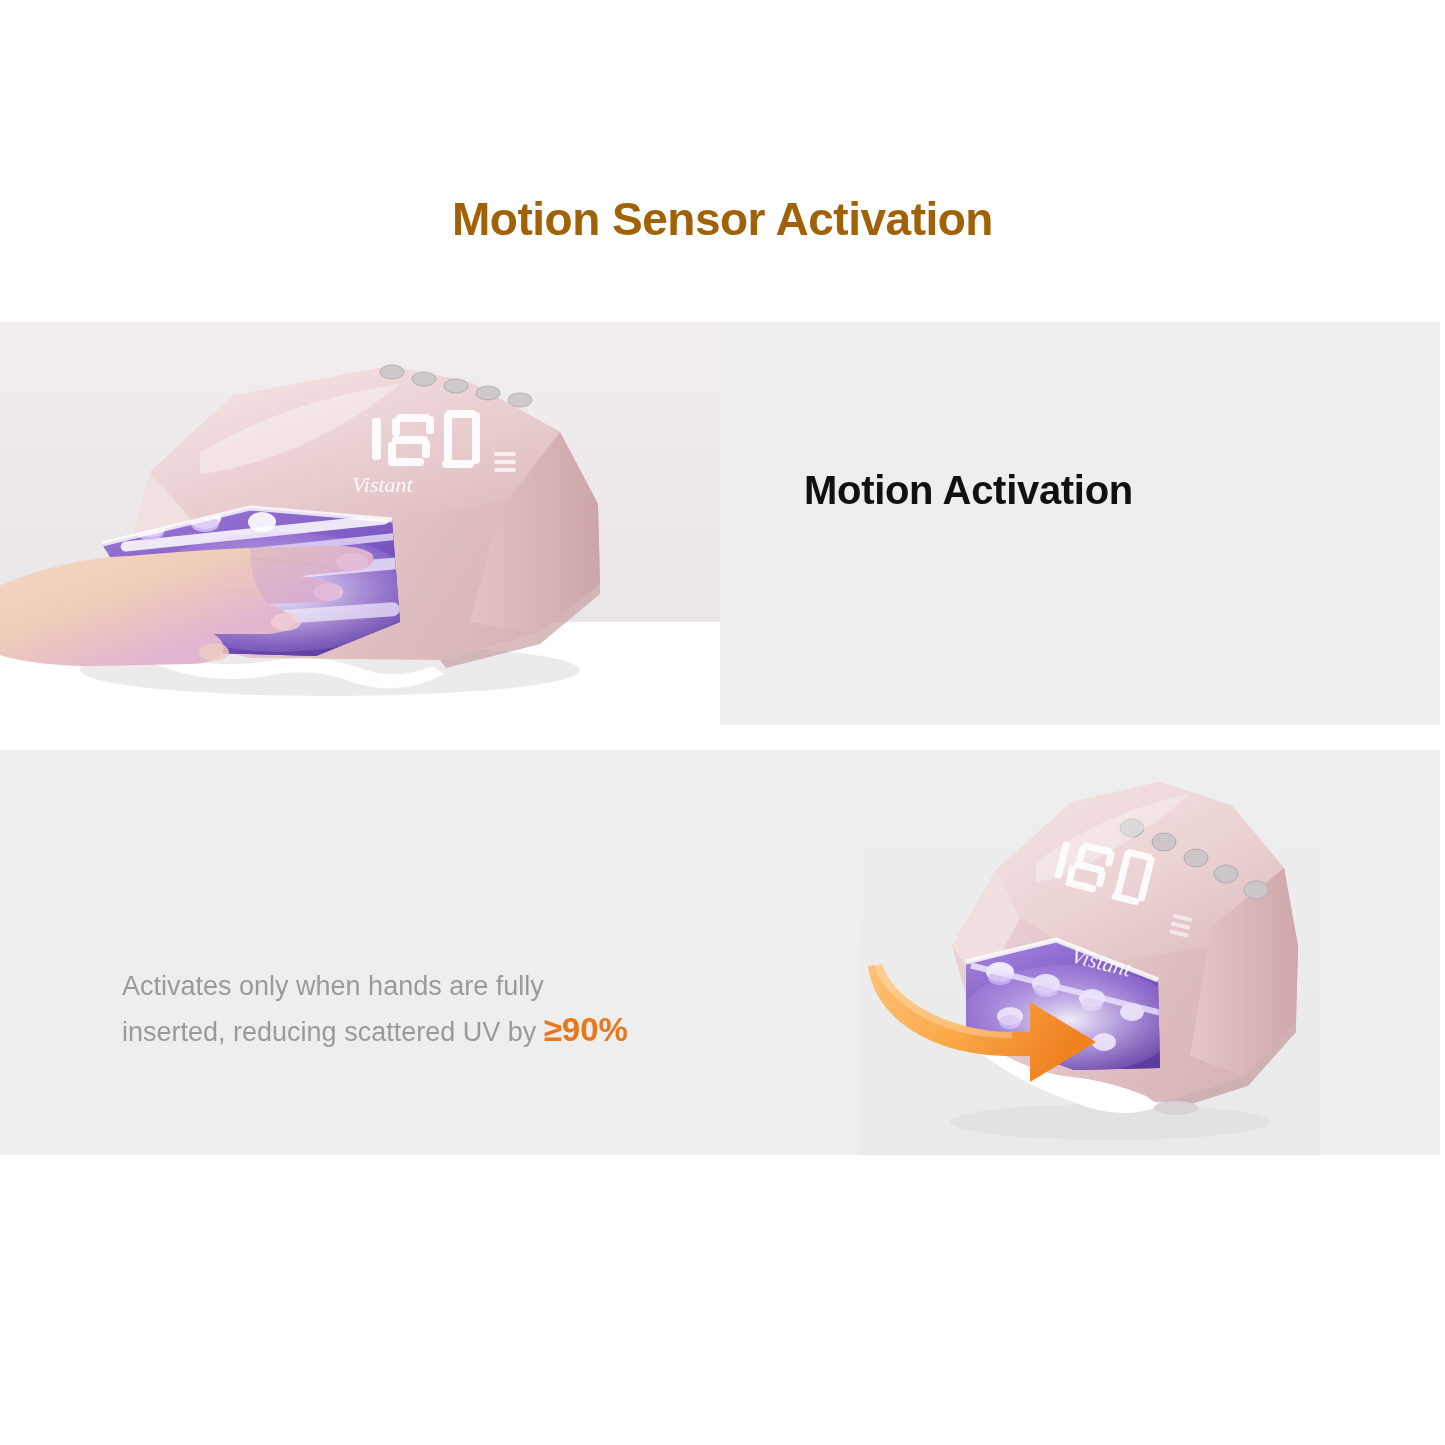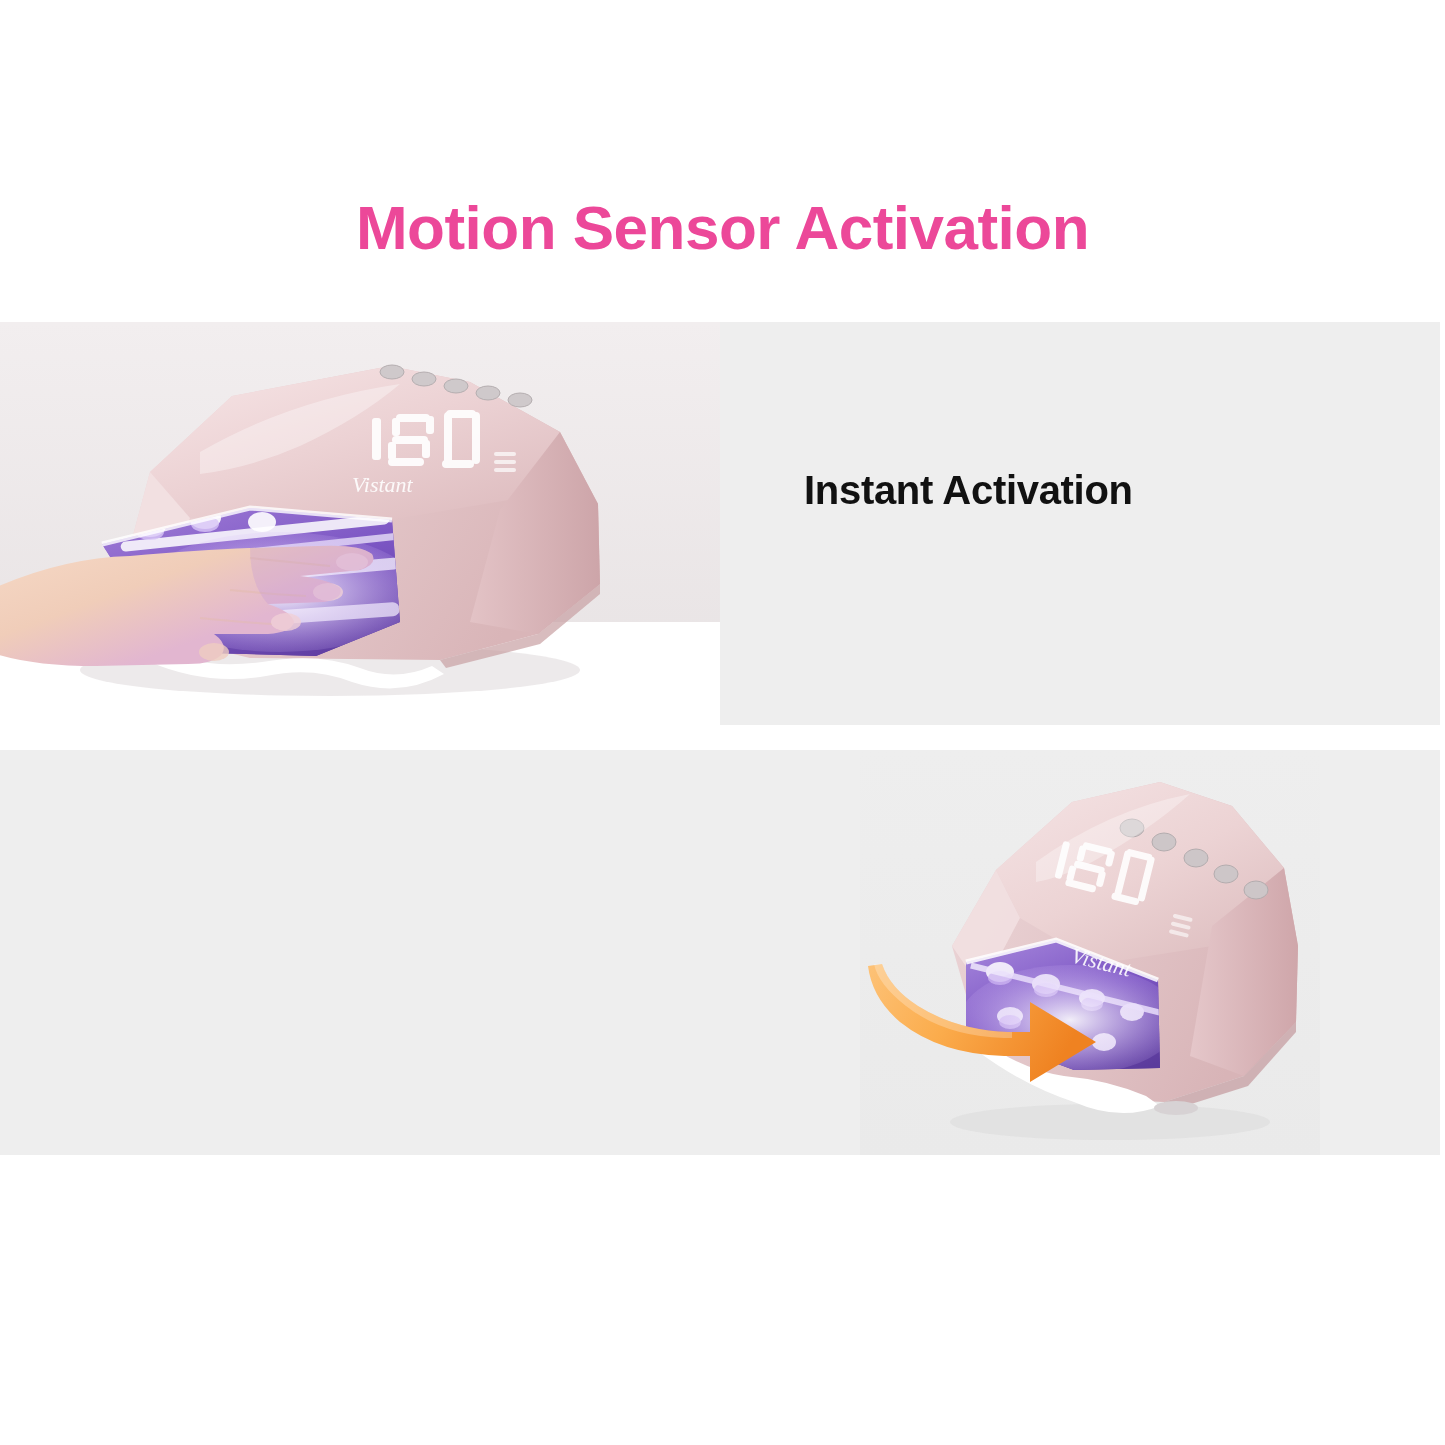--- a/index.html
+++ b/index.html
@@ -9,21 +9,21 @@
     font-family:"Liberation Sans", sans-serif;
     overflow:hidden;
     position:relative;
   }
   .page{position:relative;width:1445px;height:1445px;background:#fff;}
 
   
   .title{
     position:absolute;left:0;top:192px;width:1445px;
     text-align:center;
-    font-size:62px;font-weight:bold;color:#ec4899;
+    font-size:46px;font-weight:bold;color:#a16207;
     letter-spacing:-0.5px;
     font-family:"Liberation Sans", sans-serif;
   }
 
   
   .panel{
     position:absolute;left:0;width:1440px;
     background:#eeeeee;
     overflow:hidden;
   }
@@ -190,25 +190,29 @@
             <ellipse cx="456" cy="64" rx="12" ry="7" fill="#cfc9cb" stroke="#b5aeb0" stroke-width="1"></ellipse>
             <ellipse cx="488" cy="71" rx="12" ry="7" fill="#cfc9cb" stroke="#b5aeb0" stroke-width="1"></ellipse>
             <ellipse cx="520" cy="78" rx="12" ry="7" fill="#cfc9cb" stroke="#b5aeb0" stroke-width="1"></ellipse>
           </g>
         </g>
 
         <path d="M200 130 Q290 78 400 62 Q360 96 300 124 Q250 146 200 152 Z" fill="#ffffff" opacity="0.35"></path>
       </svg>
     </div>
 
-    <div class="headline" id="instant-headline" style="top:146px;">Instant Activation</div>
+    <div class="headline" id="instant-headline" style="top:146px;">Motion Activation</div>
   </div>
 
   <div class="panel" id="panel-bottom">
 
+    <div class="subline" id="precision-sub" style="top:215px;">
+      <span>Activates only when hands are fully</span><br>
+      <span>inserted, reducing scattered UV by </span><span class="hl">≥90%</span>
+    </div>
 
     <div class="photo" id="photo-bottom" style="left:860px;top:0;">
       <svg width="460" height="405" viewBox="0 0 460 405">
         <defs>
           <linearGradient id="bgG2" x1="0" y1="0" x2="0" y2="1">
             <stop offset="0" stop-color="#eeeeee"></stop>
             <stop offset="1" stop-color="#eaeaea"></stop>
           </linearGradient>
           <linearGradient id="bodyTop2" x1="0.1" y1="0" x2="0.9" y2="1">
             <stop offset="0" stop-color="#f4e2e3"></stop>

